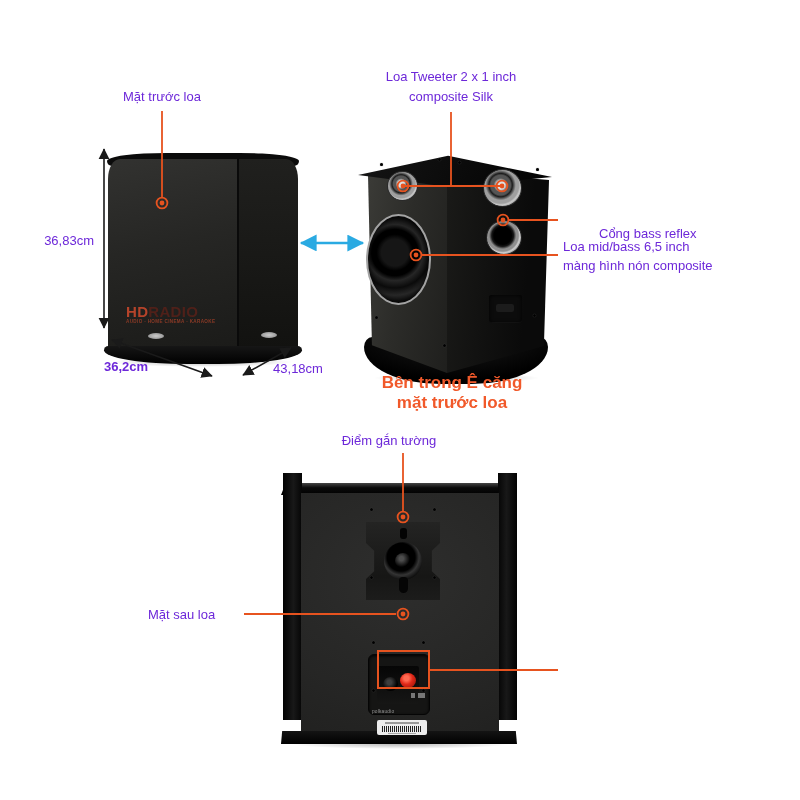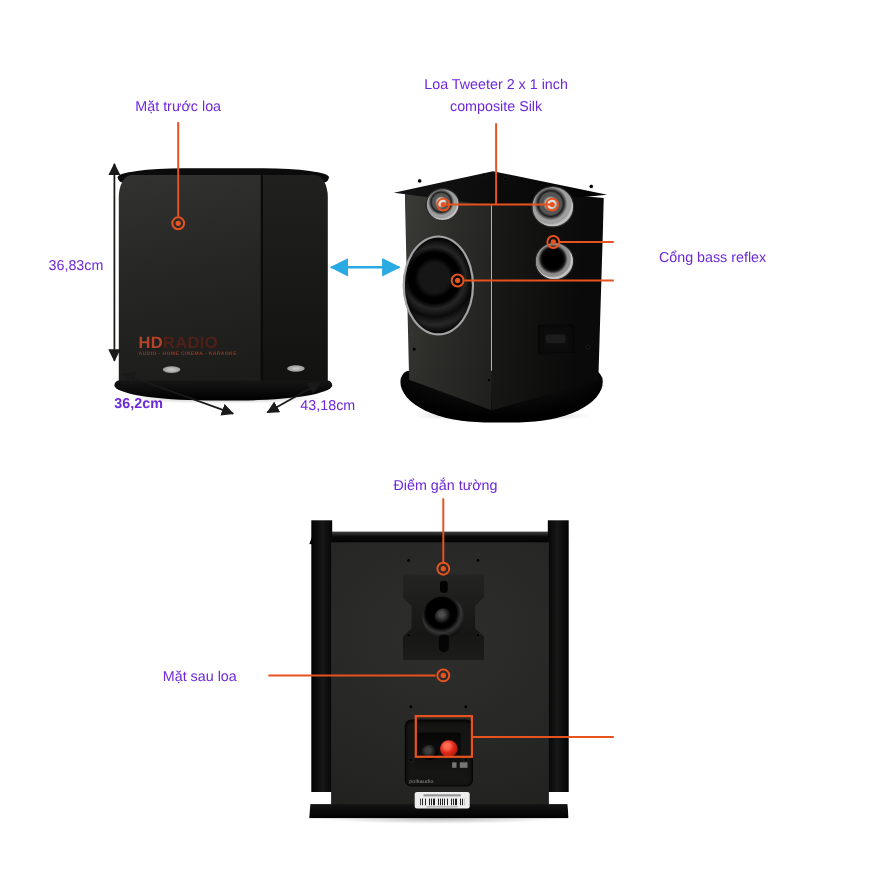--- a/index.html
+++ b/index.html
@@ -163,21 +163,29 @@
 
   <div class="lbl center" style="left:100px;top:87px;width:124px;">Mặt trước loa</div>
   <div class="lbl right" style="left:10px;top:231px;width:84px;">36,83cm</div>
   <div class="lbl center" style="left:90px;top:357px;width:72px;font-weight:bold;">36,2cm</div>
   <div class="lbl center" style="left:258px;top:359px;width:80px;">43,18cm</div>
   <div class="lbl center" style="left:355px;top:67px;width:192px;">
     <span>Loa Tweeter 2 x 1 inch</span><br>
     <span>composite Silk</span>
   </div>
   <div class="lbl" style="left:563px;top:224px;margin-left:36px;">Cổng bass reflex</div>
-  <div class="lbl center" style="left:340px;top:431px;width:130px;">Điểm gắn tường</div>
+  <div class="lbl" style="left:563px;top:237px;line-height:19px;">
+    <span>Loa mid/bass 6,5 inch</span><br>
+    <span>màng hình nón composite</span>
+  </div>
+  <div class="note" style="left:372px;top:373px;width:160px;">
+    <span>Bên trong Ê căng</span><br>
+    <span>mặt trước loa</span>
+  </div>
+  <div class="lbl center" style="left:324px;top:431px;width:130px;">Điểm gắn tường</div>
   <div class="lbl" style="left:148px;top:605px;">Mặt sau loa</div>
 
   <svg class="overlay" width="800" height="800" viewBox="0 0 800 800">
     <defs>
       <marker id="ab" markerWidth="9" markerHeight="8" refX="6.5" refY="3.5" orient="auto-start-reverse">
         <path d="M0,0 L7,3.5 L0,7 z" fill="#1a1a1a"></path>
       </marker>
       <marker id="abl" markerWidth="9" markerHeight="8" refX="6.5" refY="3.5" orient="auto-start-reverse">
         <path d="M0,0 L7,3.5 L0,7 z" fill="#2aaae2"></path>
       </marker>

